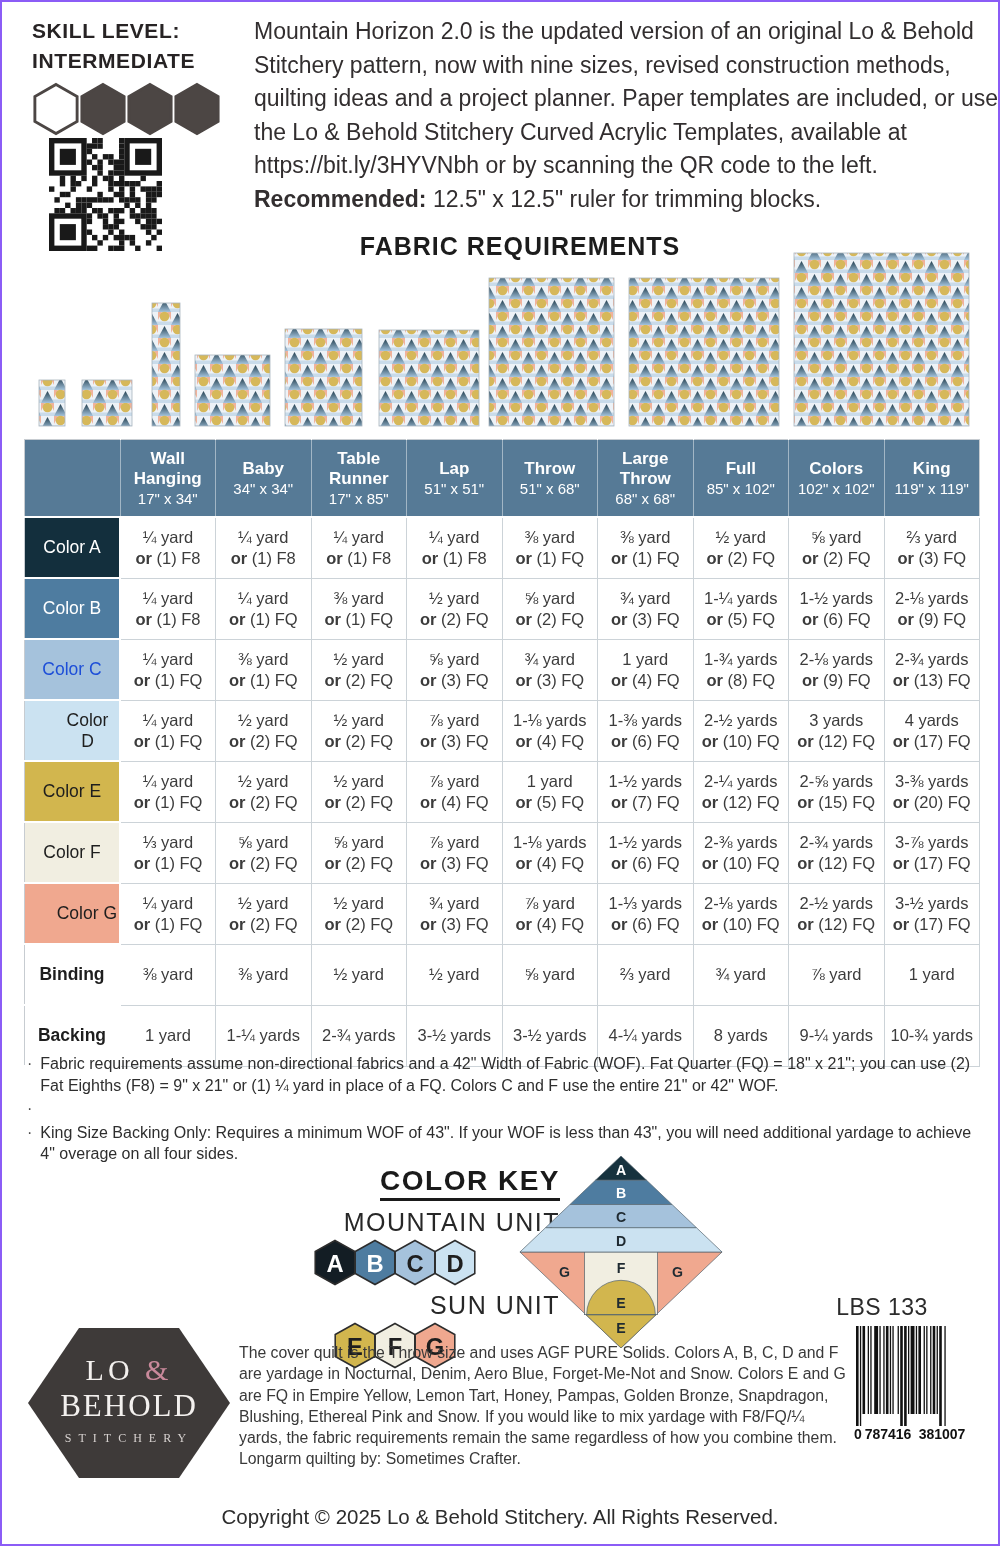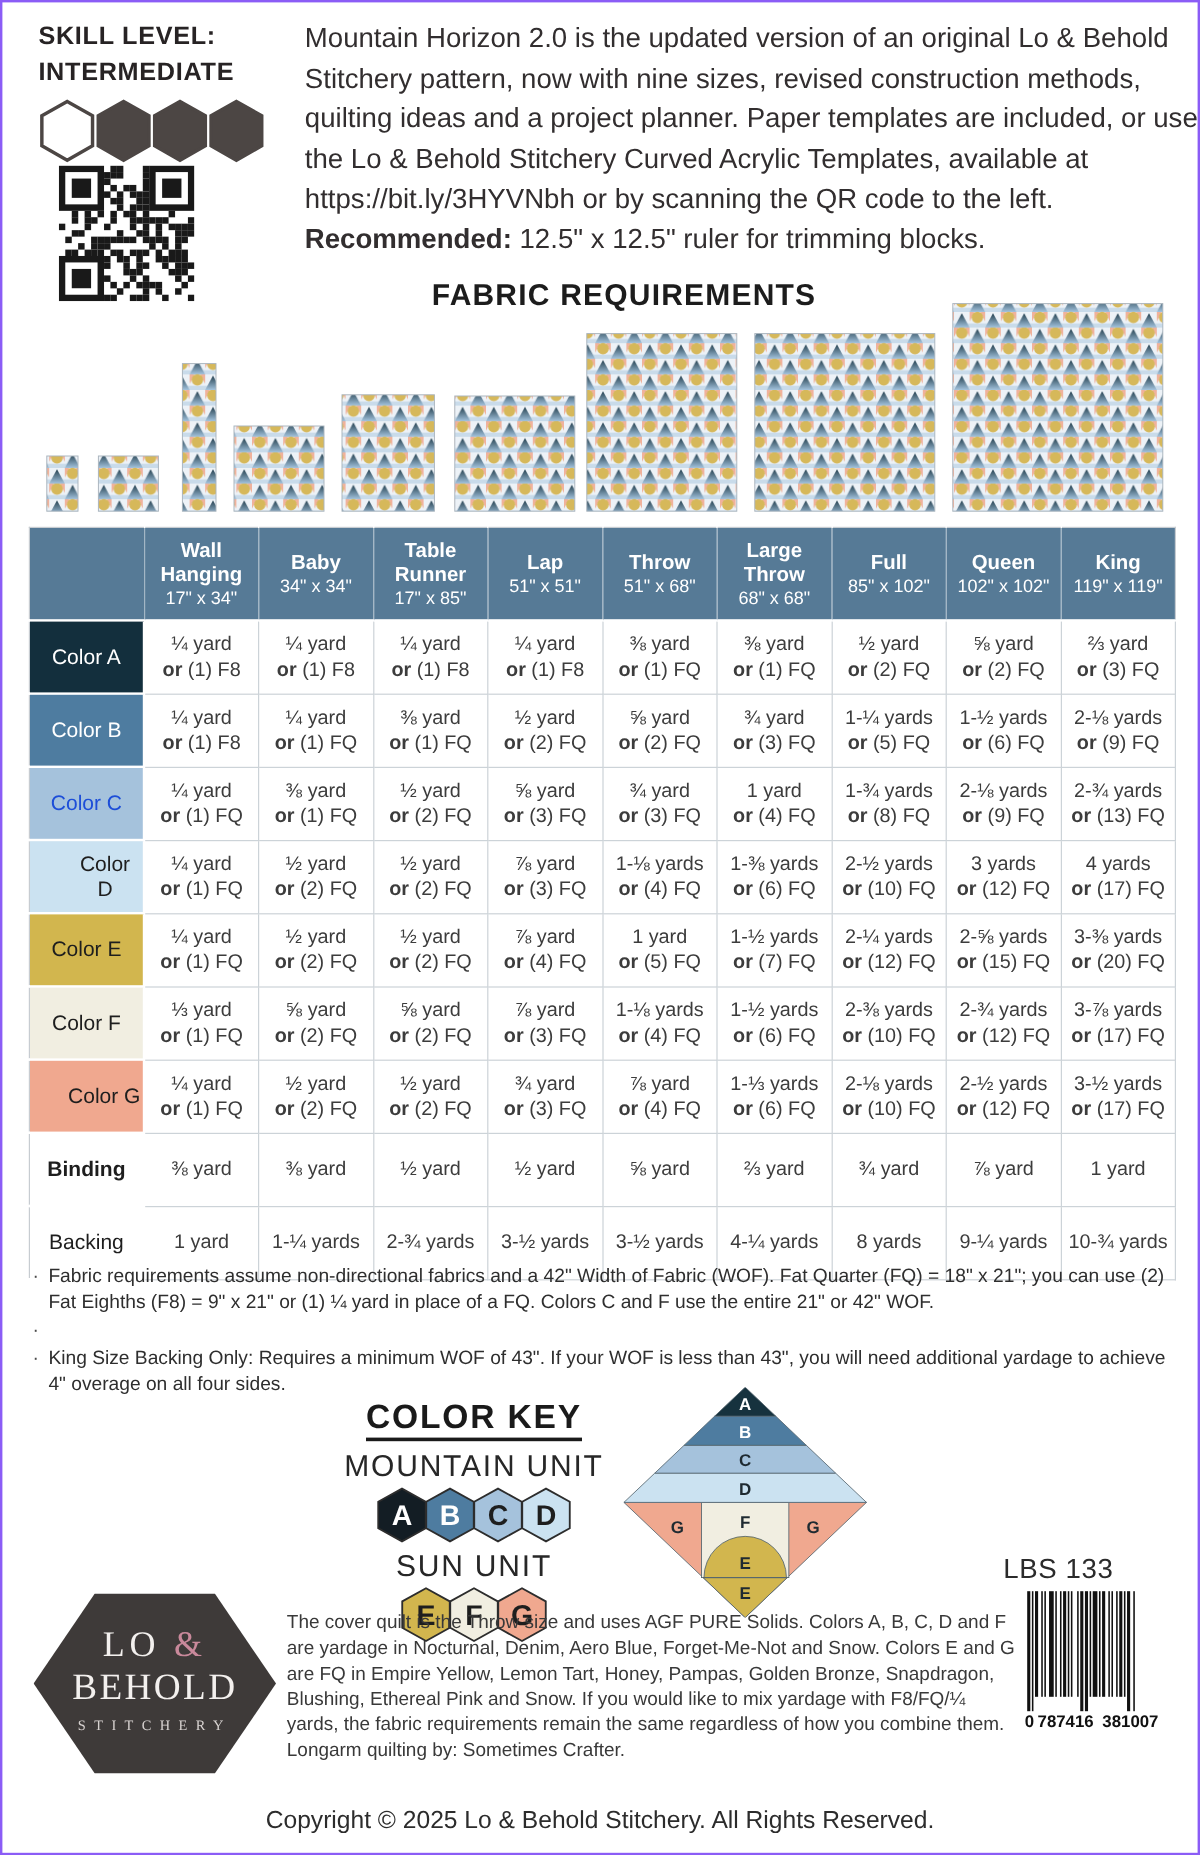--- a/index.html
+++ b/index.html
@@ -27,21 +27,21 @@
   table.fab td{background:#fff;height:59px;text-align:center;vertical-align:middle;
                font-size:16.5px;line-height:21px;color:#3c3c3c;
                border-right:1px solid #ccd3d8;border-bottom:1px solid #ccd3d8;padding:0 2px;}
   table.fab td.lbl{width:86px;font-size:17.5px;border-right:2px solid #fff;border-bottom:2px solid #fff;}
 
   
   .fn{display:flex;gap:8px;font-size:16px;line-height:21.5px;color:#2e2e2e;margin-bottom:2px;}
   .fn .bullet{flex:0 0 auto;color:#4a4a4a;}
 
   
-  .ck{width:330px;text-align:center;}
+  .ck{width:330px;text-align:right;}
   .ck-title{display:inline-block;font-size:28px;font-weight:bold;letter-spacing:1.5px;color:#1a1a1a;
             border-bottom:3px solid #1a1a1a;padding-bottom:1px;}
   .ck-sub{font-size:25px;letter-spacing:1.5px;color:#272727;margin-top:7px;}
   .hex-row{display:flex;justify-content:center;margin-top:2px;}
   .hex-row svg{margin:0 -2px;}
 
   .dia polygon,.dia rect,.dia path,.dia line{stroke:#55656f;stroke-width:.7;}
   .dia text{font-family:"Liberation Sans","DejaVu Sans",sans-serif;font-size:14px;font-weight:bold;}
 
   .lbs{font-size:23px;color:#2b2b2b;letter-spacing:.5px;text-align:center;width:200px;}
@@ -296,21 +296,21 @@
           </th>
           <th>
             <div class="cn">Large Throw</div>
             <div class="cs">68" x 68"</div>
           </th>
           <th>
             <div class="cn">Full</div>
             <div class="cs">85" x 102"</div>
           </th>
           <th>
-            <div class="cn">Queen</div>
+            <div class="cn">Colors</div>
             <div class="cs">102" x 102"</div>
           </th>
           <th>
             <div class="cn">King</div>
             <div class="cs">119" x 119"</div>
           </th>
         </tr>
         <tr>
           <td class="lbl" style="background:#132f3d;color:#ffffff;">Color A</td>
           <td>
@@ -590,21 +590,21 @@
           <td>⅜ yard</td>
           <td>½ yard</td>
           <td>½ yard</td>
           <td>⅝ yard</td>
           <td>⅔ yard</td>
           <td>¾ yard</td>
           <td>⅞ yard</td>
           <td>1 yard</td>
         </tr>
         <tr>
-          <td class="lbl" style="background:#ffffff;color:#1e1e1e;font-weight:normal;">Backing</td>
+          <td class="lbl" style="background:#ffffff;color:#1e1e1e;font-weight:bold;">Backing</td>
           <td>1 yard</td>
           <td>1-¼ yards</td>
           <td>2-¾ yards</td>
           <td>3-½ yards</td>
           <td>3-½ yards</td>
           <td>4-¼ yards</td>
           <td>8 yards</td>
           <td>9-¼ yards</td>
           <td>10-¾ yards</td>
         </tr>

